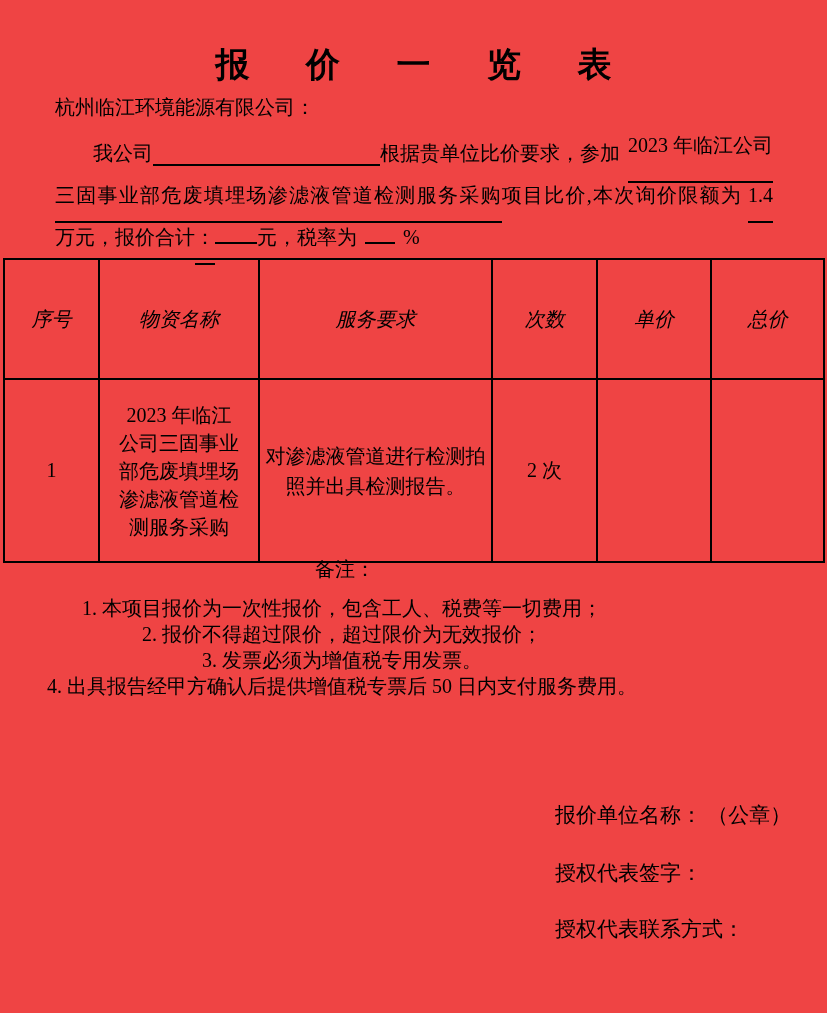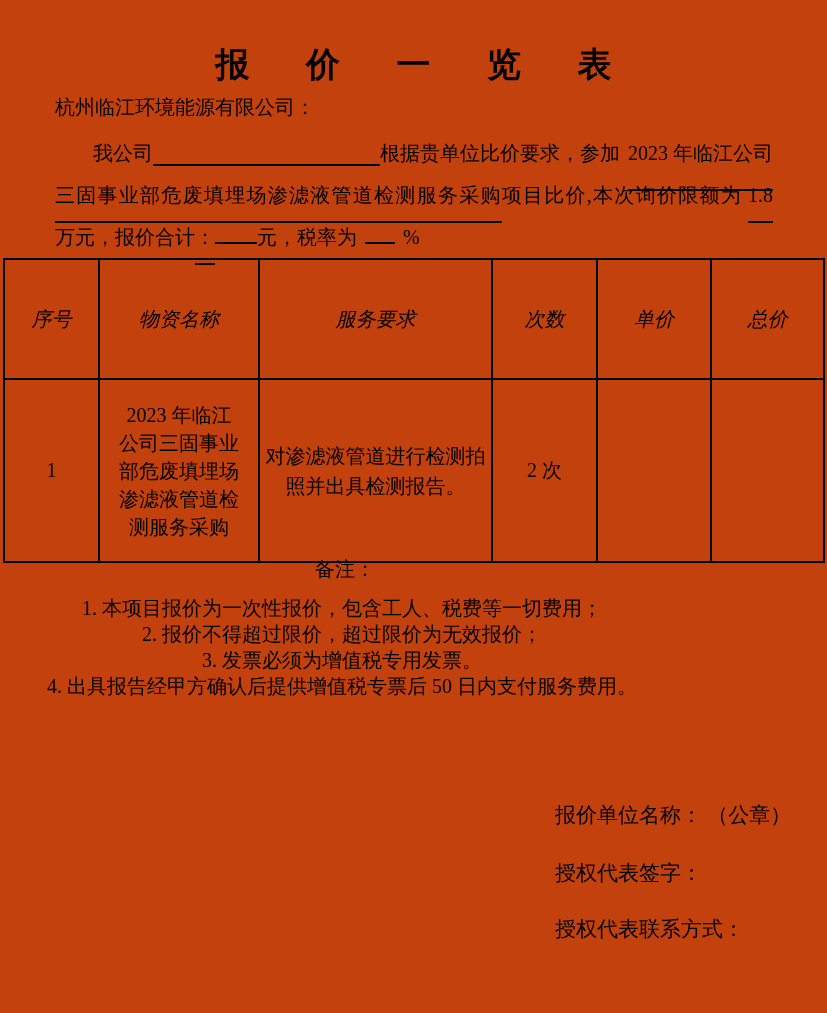--- a/index.html
+++ b/index.html
@@ -2,38 +2,38 @@
 <html><head>
 <meta charset="utf-8">
 <style>
   html, body { margin: 0; padding: 0; }
   body {
     width: 827px; height: 1013px;
     background: #ffffff;
     color: #000000;
     font-family: "Liberation Serif", "DejaVu Serif", serif;
   }
-  .page { position: relative; width: 827px; height: 1013px; overflow: hidden; background:#c2410c; }
+  .page { position: relative; width: 827px; height: 1013px; overflow: hidden; background:#ef4444; }
 
   
   .doc-title {
     position: absolute; top: 42px; left: 0; width: 100%;
     text-align: center;
     font-size: 34px; font-weight: bold;
     letter-spacing: 24px; padding-left: 24px; box-sizing: border-box;
     white-space: nowrap;
   }
 
   
   .addressee { position: absolute; left: 55px; top: 94px; font-size: 20px; }
 
   
   .intro { position: absolute; left: 55px; top: 132px; width: 718px; font-size: 20px; }
   .intro .line { height: 42px; line-height: 42px; white-space: nowrap; }
-  .line1 { display: flex; align-items: flex-start; }
+  .line1 { display: flex; align-items: center; }
   .line1 .we { margin-left: 38px; }
   .line2 { text-align: justify; text-align-last: justify; }
   .line3 { }
   .u { border-bottom: 2px solid #000; padding-bottom: 15px; }
   .blank {
     display: inline-block; border-bottom: 2px solid #000;
     height: 24px; vertical-align: baseline;
   }
   .blank-company { flex: 1 1 auto; min-width: 180px; align-self: flex-end; margin-bottom: 8px; height: 0; }
   .u-year { margin-left: 8px; }
@@ -79,21 +79,21 @@
 
   <div class="addressee">杭州临江环境能源有限公司：</div>
 
   <div class="intro">
     <div class="line line1">
         <span class="we">我公司</span>
         <span class="blank blank-company"></span>
         <span>根据贵单位比价要求，参加</span>
         <span class="u u-year">2023 年临江公司</span>
       </div>
-    <div class="line line2"><span class="u">三固事业部危废填埋场渗滤液管道检测服务采购</span><span>项目比价,本次询价限额为</span><span class="u u-amount">1.8</span></div>
+    <div class="line line2"><span class="u">三固事业部危废填埋场渗滤液管道检测服务采购</span><span>项目比价,本次询价限额为</span><span class="u u-amount">1.4</span></div>
     <div class="line line3"><span>万元，报价合计</span><span class="u">：</span><span class="blank blank-total"></span><span>元，税率为</span><span class="blank blank-rate"></span><span>%</span></div>
   </div>
 
   <table class="quote-table">
     <colgroup>
       <col style="width:95px">
       <col style="width:160px">
       <col style="width:233px">
       <col style="width:105px">
       <col style="width:114px">

